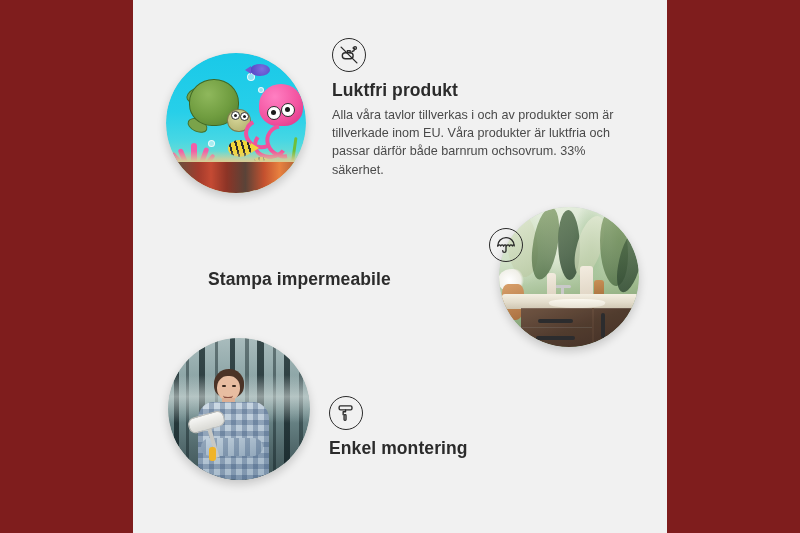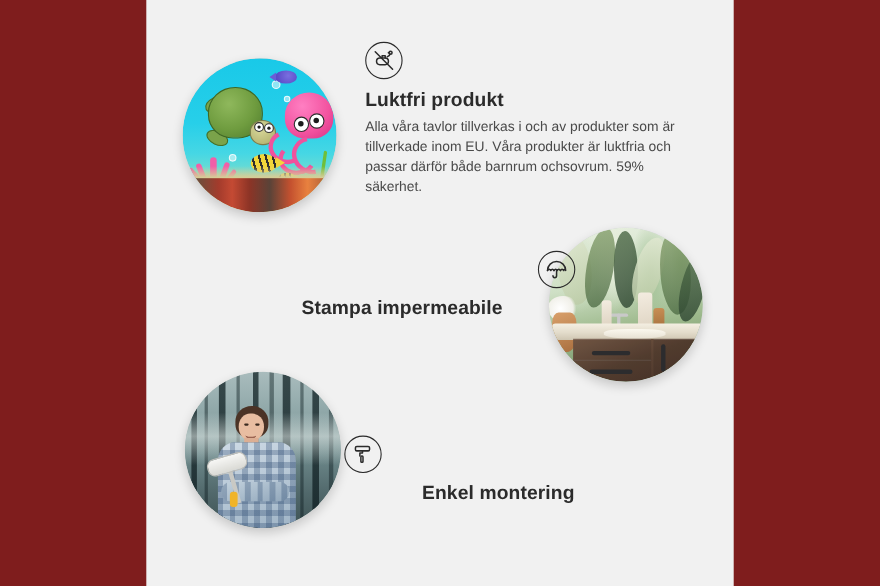--- a/index.html
+++ b/index.html
@@ -292,29 +292,29 @@
 
   
   #feature-odourless{
     left:199px; top:38px; width:290px; text-align:left;
   }
   #feature-odourless .icon-circle{ margin-bottom:8px; }
   #feature-odourless .feature-title{ margin-bottom:4px; }
 
   
   #feature-waterproof{
-    left:75px; top:228px; width:315px; text-align:center;
+    left:75px; top:228px; width:315px; text-align:left;
   }
   #feature-waterproof .icon-wrap{ display:flex; justify-content:flex-end; }
   #feature-waterproof .icon-circle{ margin-bottom:7px; }
   #feature-waterproof .feature-title{ margin-bottom:4px; }
 
   
   #feature-easy{
-    left:180px; top:396px; width:280px; text-align:center;
+    left:196px; top:396px; width:280px; text-align:left;
   }
   #feature-easy .icon-circle{ margin-bottom:8px; }
   #feature-easy .feature-title{ margin-bottom:3px; }
 
   svg { display:block; }
 </style>
 </head>
 <body>
 
 <div id="stage">
@@ -453,21 +453,21 @@
           <svg width="22" height="22" viewBox="0 0 24 24" fill="none" stroke="#2b2b2b" stroke-width="1.5" stroke-linecap="round" stroke-linejoin="round">
             <path d="M8 9.5h5.2a3.3 3.3 0 0 1 0 6.6H8A3.3 3.3 0 0 1 8 9.5z"></path>
             <path d="M10.2 9.5V7.4h3.1v2.1"></path>
             <path d="M15.4 8.2c1.6-.5 2.6-1.3 2.6-2.3 0-.8-.7-1.5-1.6-1.5"></path>
             <circle cx="18.6" cy="4.4" r="1.5"></circle>
             <path d="M3.4 3.4 L20.6 20.6"></path>
           </svg>
         </div>
       </div>
       <div class="feature-title">Luktfri produkt</div>
-      <div class="feature-desc">Alla våra tavlor tillverkas i och av produkter som är tillverkade inom EU. Våra produkter är luktfria och passar därför både barnrum ochsovrum. 59% säkerhet.</div>
+      <div class="feature-desc">Alla våra tavlor tillverkas i och av produkter som är tillverkade inom EU. Våra produkter är luktfria och passar därför både barnrum ochsovrum. 33% säkerhet.</div>
     </div>
 
     <div class="feature" id="feature-waterproof">
       <div class="icon-wrap">
         <div class="icon-circle">
           <svg width="22" height="22" viewBox="0 0 24 24" fill="none" stroke="#2b2b2b" stroke-width="1.5" stroke-linecap="round" stroke-linejoin="round">
             <path d="M3 13a9 9 0 0 1 18 0"></path>
             <path d="M3 13c1.1-1.6 2.2-1.6 3.2 0 1.1-1.6 2.2-1.6 3.2 0"></path>
             <path d="M9.4 13c1.1-1.6 2.2-1.6 3.2 0 1.1-1.6 2.2-1.6 3.2 0"></path>
             <path d="M15.8 13c1.1-1.6 2.2-1.6 3.2 0 .5-.8 1.1-1.2 1.6-1.2"></path>

